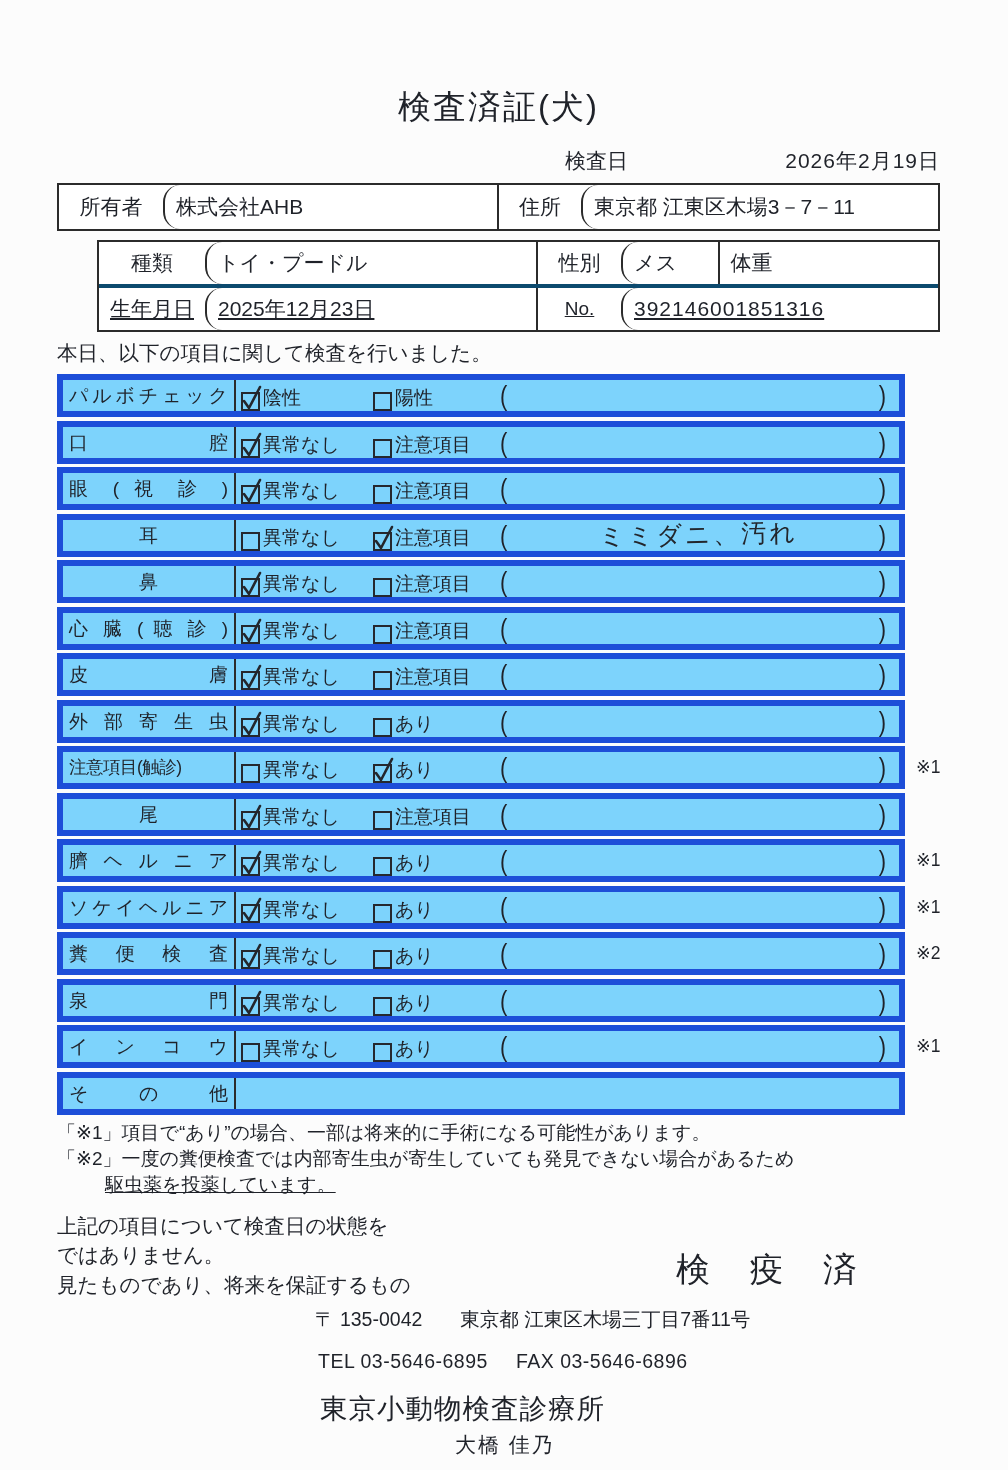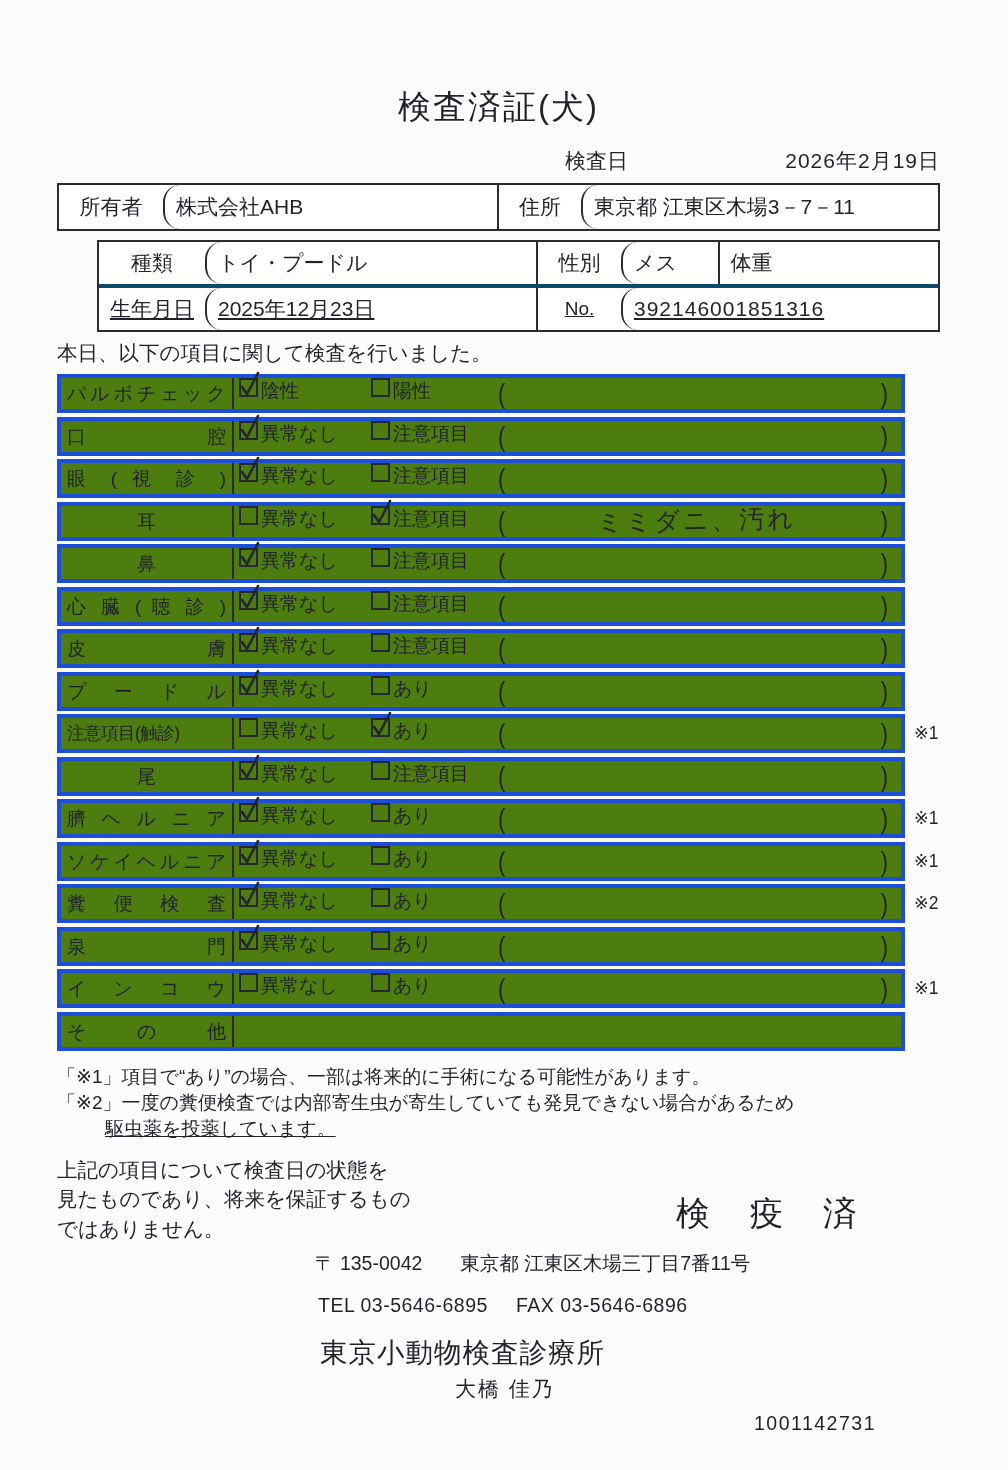--- a/index.html
+++ b/index.html
@@ -27,49 +27,49 @@
   .cell + .cell{border-left:2px solid #2b2b2b;}
   .cell.lab{justify-content:center;}
   .cell.val{padding-left:11px;border-radius:17px;}
   .cell.num{justify-content:flex-end;padding-right:14px;gap:14px;}
 
   .intro{margin-top:7px;font-size:20.5px;}
 
   
   .checklist{margin-top:7px;width:848px;}
   .cl-row{
-    position:relative;height:31px;border:4px solid #1d4ed8;background:#4d7c0f;
+    position:relative;height:31px;border:6px solid #1d4ed8;background:#7dd3fc;
     margin-bottom:3.5px;display:flex;align-items:stretch;
   }
   .cl-label{
     width:159px;padding:0 6px;border-right:2px solid #2b2b2b;
     font-size:19px;display:block;line-height:31px;white-space:nowrap;overflow:hidden;
   }
   .cl-label.j{text-align:justify;text-align-last:justify;}
   .cl-label.c{text-align:center;}
   .cl-label.small{font-size:17.5px;letter-spacing:-0.5px;}
   .cl-content{position:relative;flex:1;}
-  .opt{position:absolute;top:0;height:31px;display:flex;align-items:flex-start;font-size:19px;white-space:nowrap;}
+  .opt{position:absolute;top:0;height:31px;display:flex;align-items:flex-end;font-size:19px;white-space:nowrap;}
   .opt1{left:5px;} .opt2{left:137px;}
   .cbox{
     position:relative;display:inline-block;width:15px;height:15px;
     border:2px solid #25282e;margin-right:3px;flex:0 0 auto;
   }
   .tick{position:absolute;left:-3px;top:-10px;width:24px;height:28px;pointer-events:none;}
   .paren{position:absolute;top:0;height:31px;display:flex;align-items:center;font-size:22px;transform:scaleY(1.25);}
   .paren.open{left:264px;} .paren.close{right:13px;}
   .cl-note{
     position:absolute;left:290px;width:345px;top:-6px;height:40px;
     display:flex;align-items:center;justify-content:center;
     font-size:25px;letter-spacing:3px;transform:rotate(-1.2deg);
     font-weight:500;color:#23262c;white-space:nowrap;
   }
   .cl-mark{position:absolute;left:853px;top:5px;font-size:17.5px;white-space:nowrap;}
 
-  .footnotes{margin-top:13px;font-size:19px;line-height:26px;}
+  .footnotes{margin-top:5px;font-size:19px;line-height:26px;}
   .fn-indent{padding-left:48px;text-decoration:underline;}
 
   .closing{position:relative;margin-top:13px;}
   .disclaimer{font-size:20.5px;line-height:29.5px;}
   .stamp{
     position:absolute;right:68px;top:36px;font-size:34px;font-weight:500;
     letter-spacing:15px;white-space:nowrap;
   }
   .addr-line{margin-top:7px;margin-left:258px;font-size:19.5px;display:flex;gap:38px;white-space:nowrap;}
   .tel-line{margin-top:17px;margin-left:261px;font-size:19.5px;display:flex;gap:28px;letter-spacing:0.5px;white-space:nowrap;}
@@ -243,21 +243,21 @@
           </span>
           <span class="opt opt2">
             <span class="cbox"></span>
             <span>注意項目</span>
           </span>
           <span class="paren open">(</span>
           <span class="paren close">)</span>
         </div>
       </div>
       <div class="cl-row">
-        <div class="cl-label j">プードル</div>
+        <div class="cl-label j">外部寄生虫</div>
         <div class="cl-content">
           <span class="opt opt1">
             <span class="cbox">
               <svg class="tick" viewBox="0 0 24 28">
                 <polyline points="4,17 9,24 20,3" fill="none" stroke="#23262c" stroke-width="2.6" stroke-linecap="round" stroke-linejoin="round"></polyline>
               </svg>
             </span>
             <span>異常なし</span>
           </span>
           <span class="opt opt2">
@@ -410,22 +410,22 @@
 
   <div class="footnotes">
     <div>「※1」項目で“あり”の場合、一部は将来的に手術になる可能性があります。</div>
     <div>「※2」一度の糞便検査では内部寄生虫が寄生していても発見できない場合があるため</div>
     <div class="fn-indent">駆虫薬を投薬しています。</div>
   </div>
 
   <div class="closing">
     <div class="disclaimer">
       <div>上記の項目について検査日の状態を</div>
+      <div>ではありません。</div>
       <div>見たものであり、将来を保証するもの</div>
-      <div>ではありません。</div>
     </div>
     <div class="stamp">検 疫 済</div>
   </div>
 
   <div class="addr-line">
     <span>〒 135-0042</span>
     <span>東京都 江東区木場三丁目7番11号</span>
   </div>
 
   <div class="tel-line">

